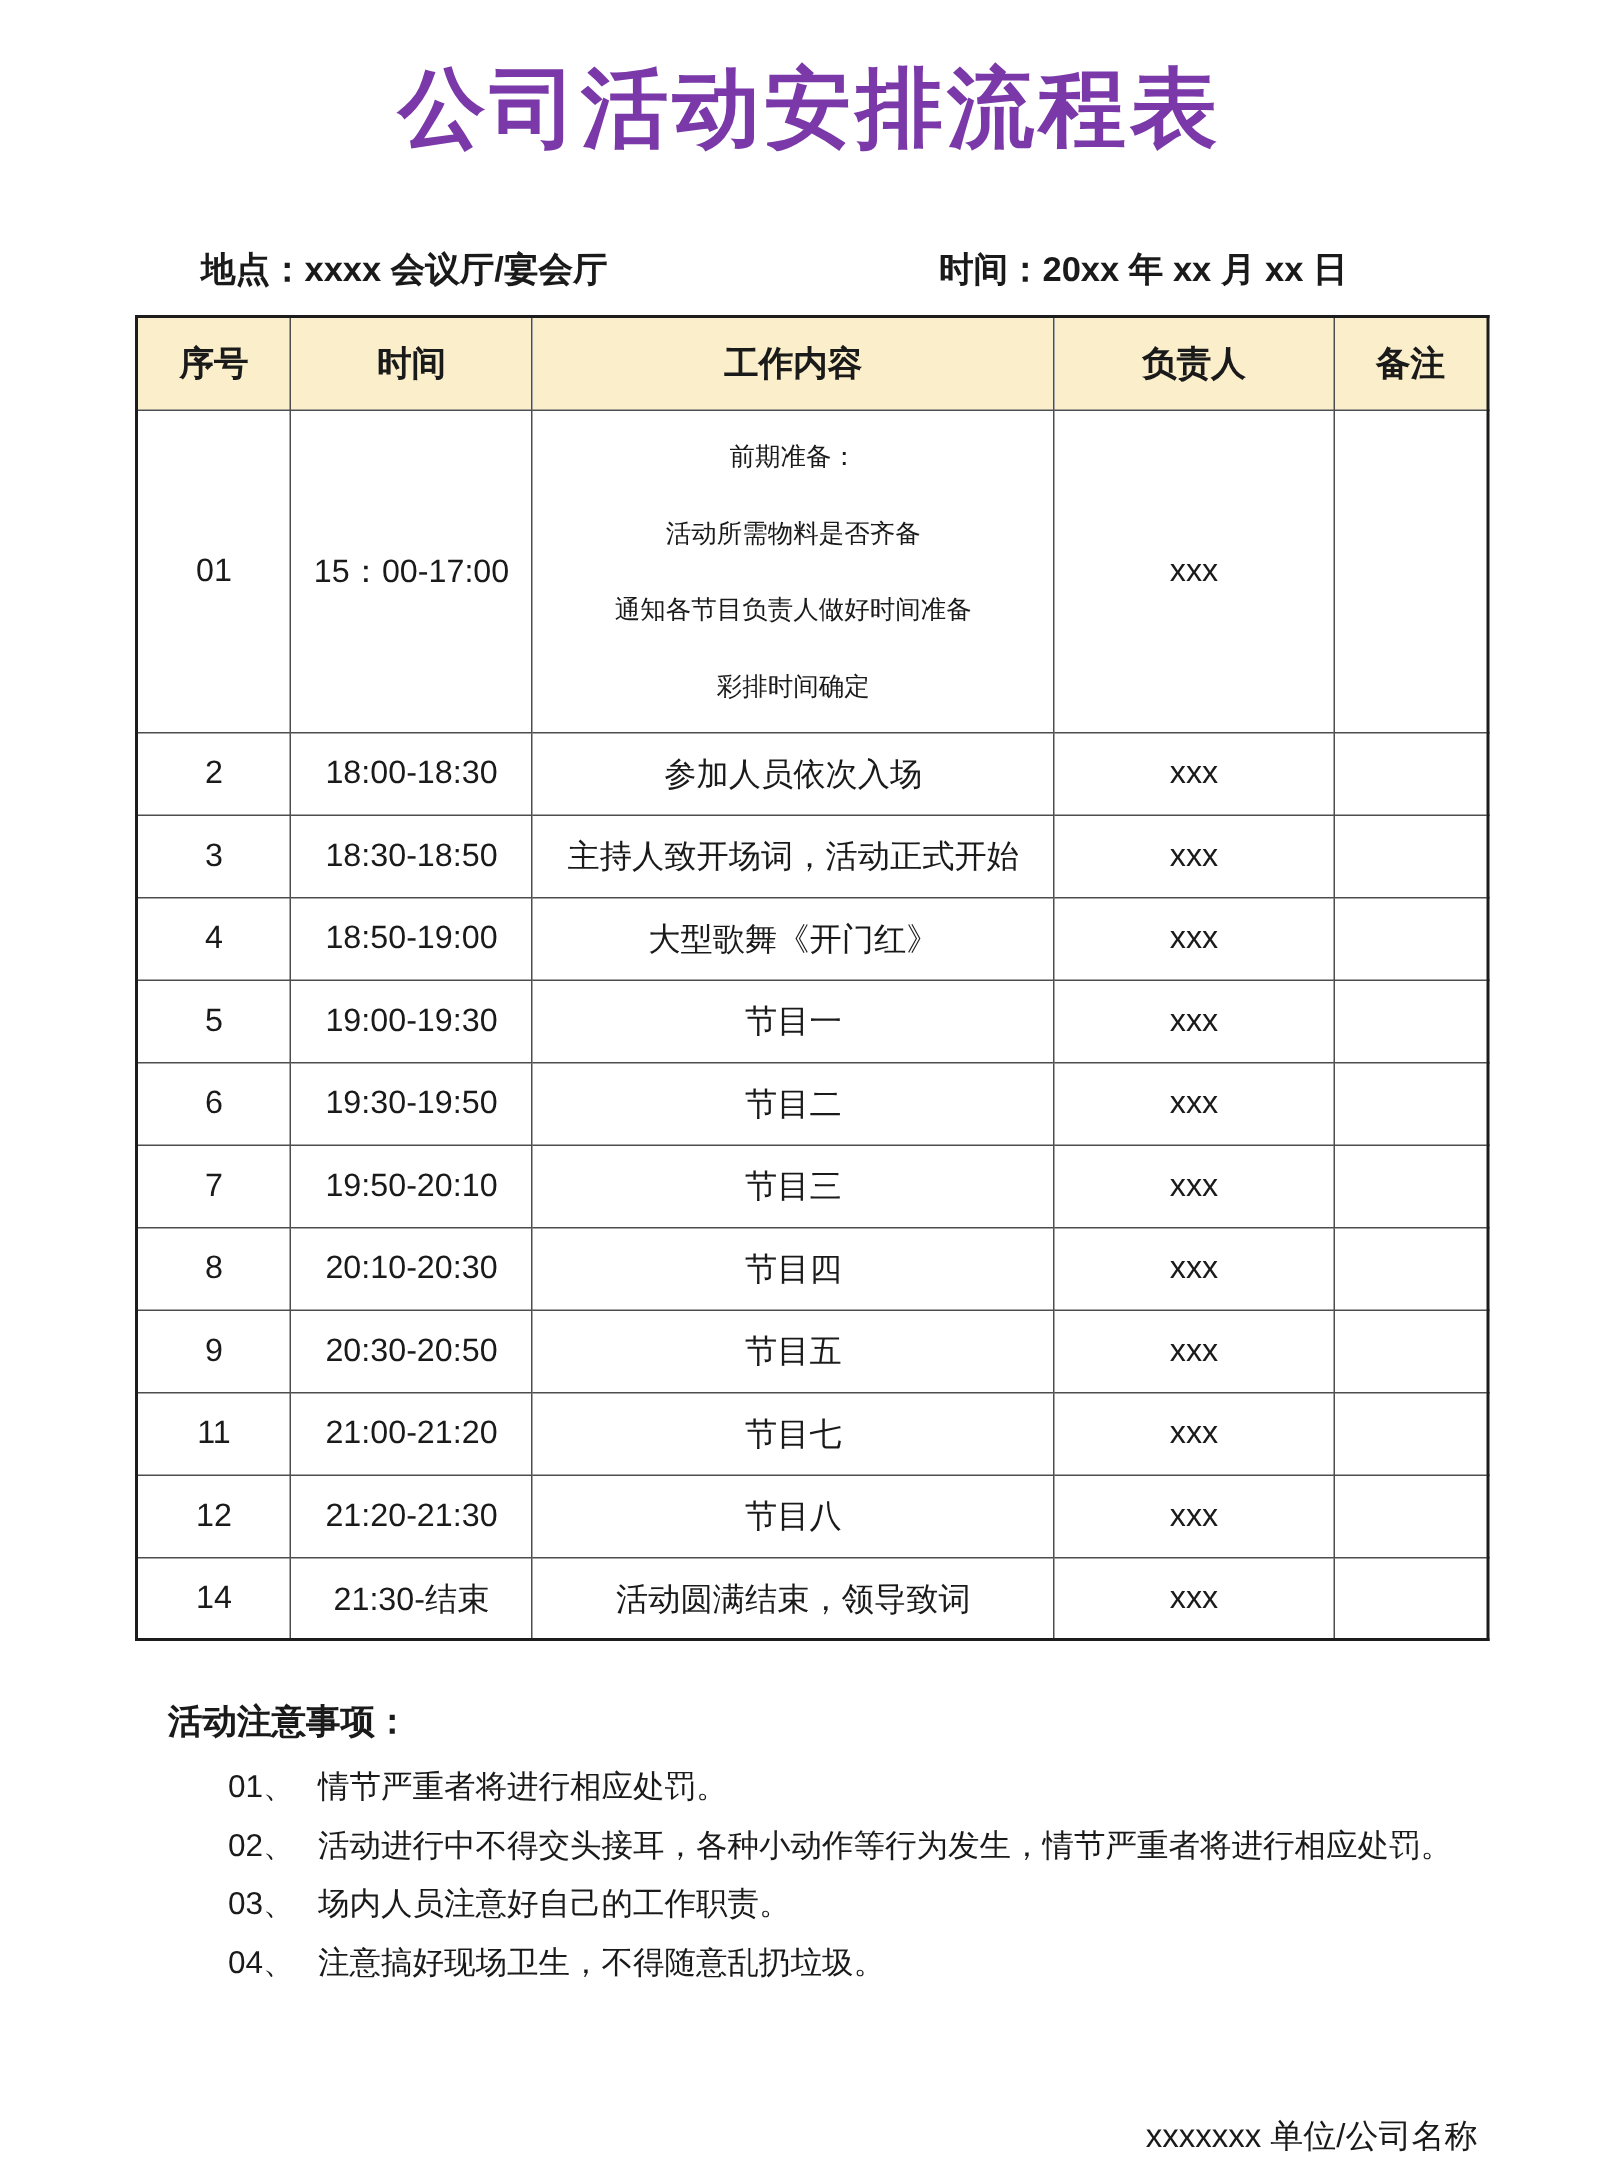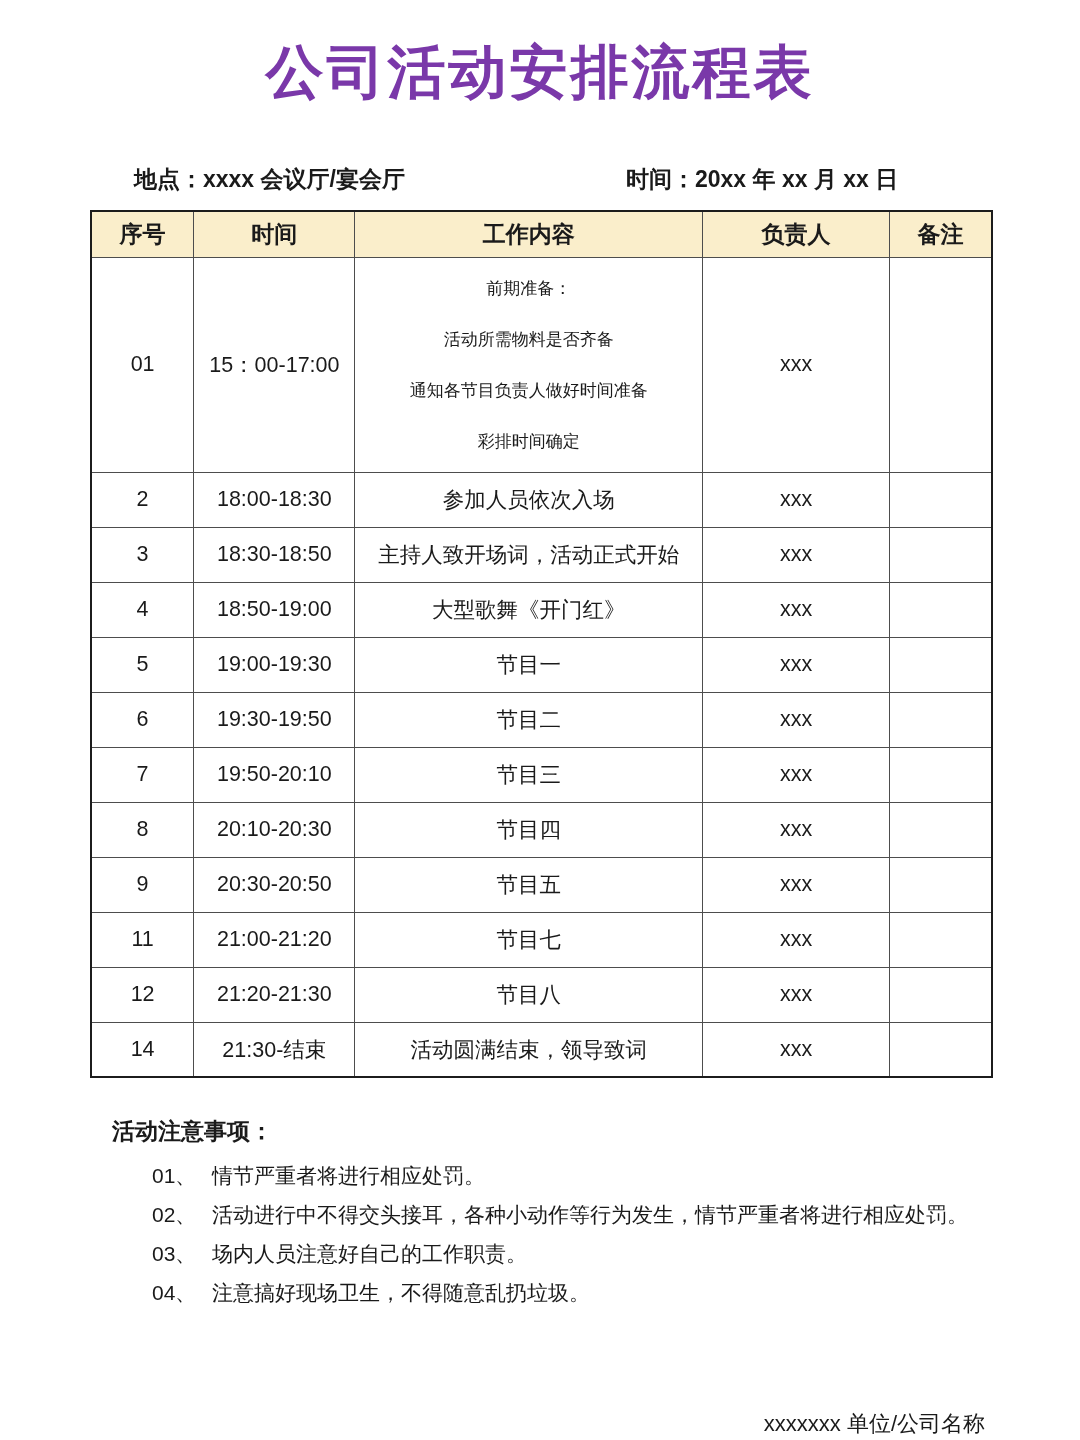--- a/index.html
+++ b/index.html
@@ -47,21 +47,21 @@
     vertical-align: middle;
     font-size: 21.5px;
     padding: 0 4px;
     overflow: hidden;
   }
   table.schedule { border: 2.5px solid #1c1c1c; }
   table.schedule thead th {
     background: #faeecb;
     font-weight: 700;
     font-size: 23px;
-    height: 46px;
+    height: 62px;
   }
   table.schedule tbody tr { height: 55px; }
   table.schedule tbody tr.tall-row { height: 215px; }
   td.cell-content-multi {
     text-align: left;
     padding-left: 20px;
     vertical-align: middle;
   }
   .content-line { line-height: 51px; font-size: 17px; }
 

